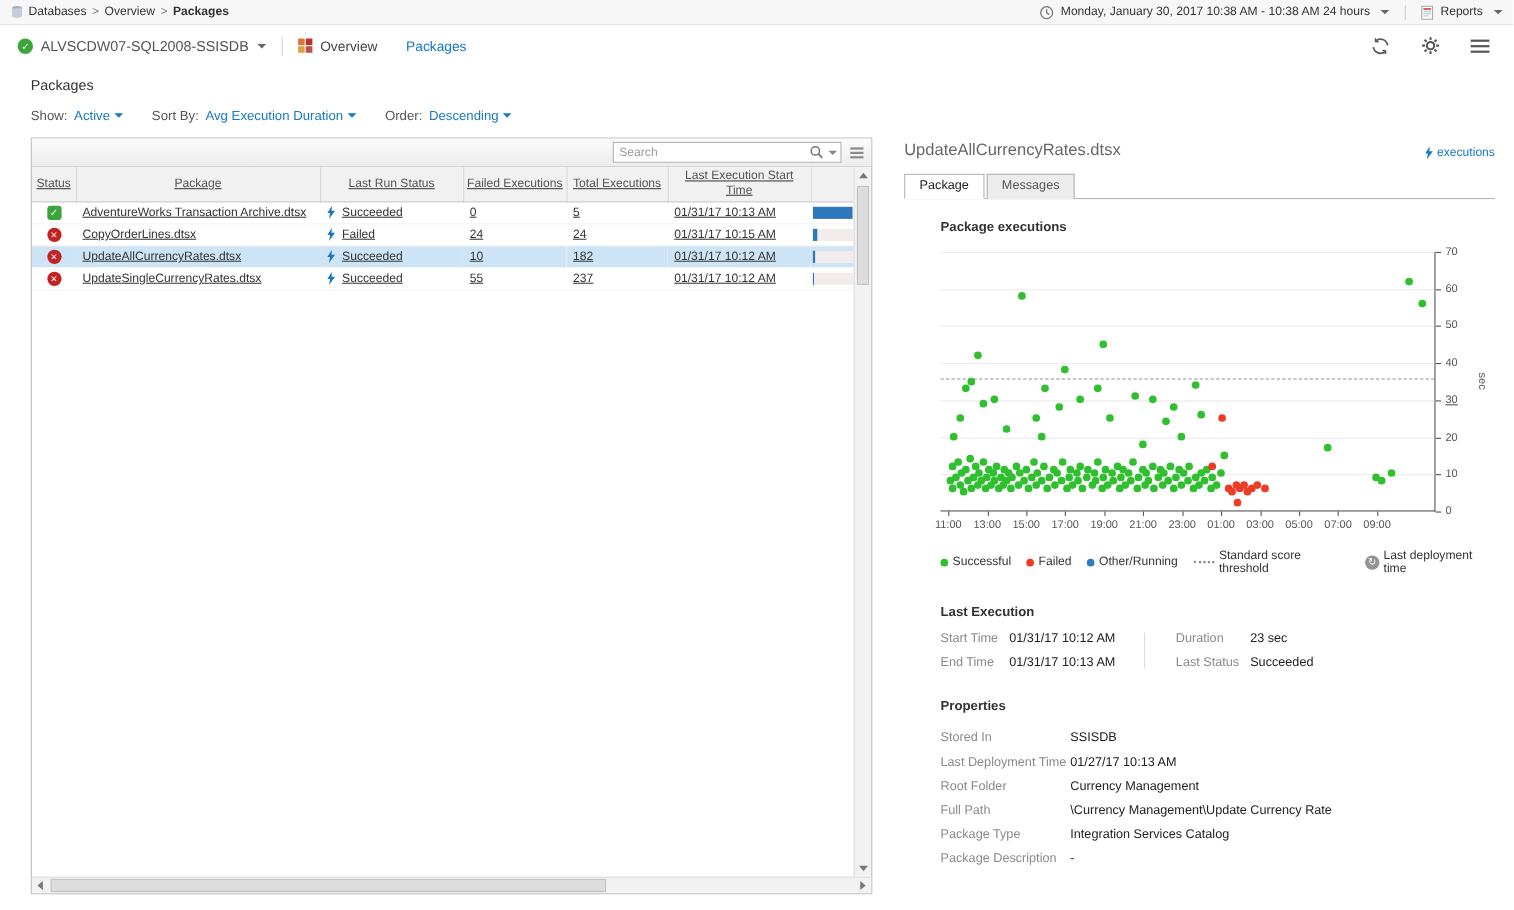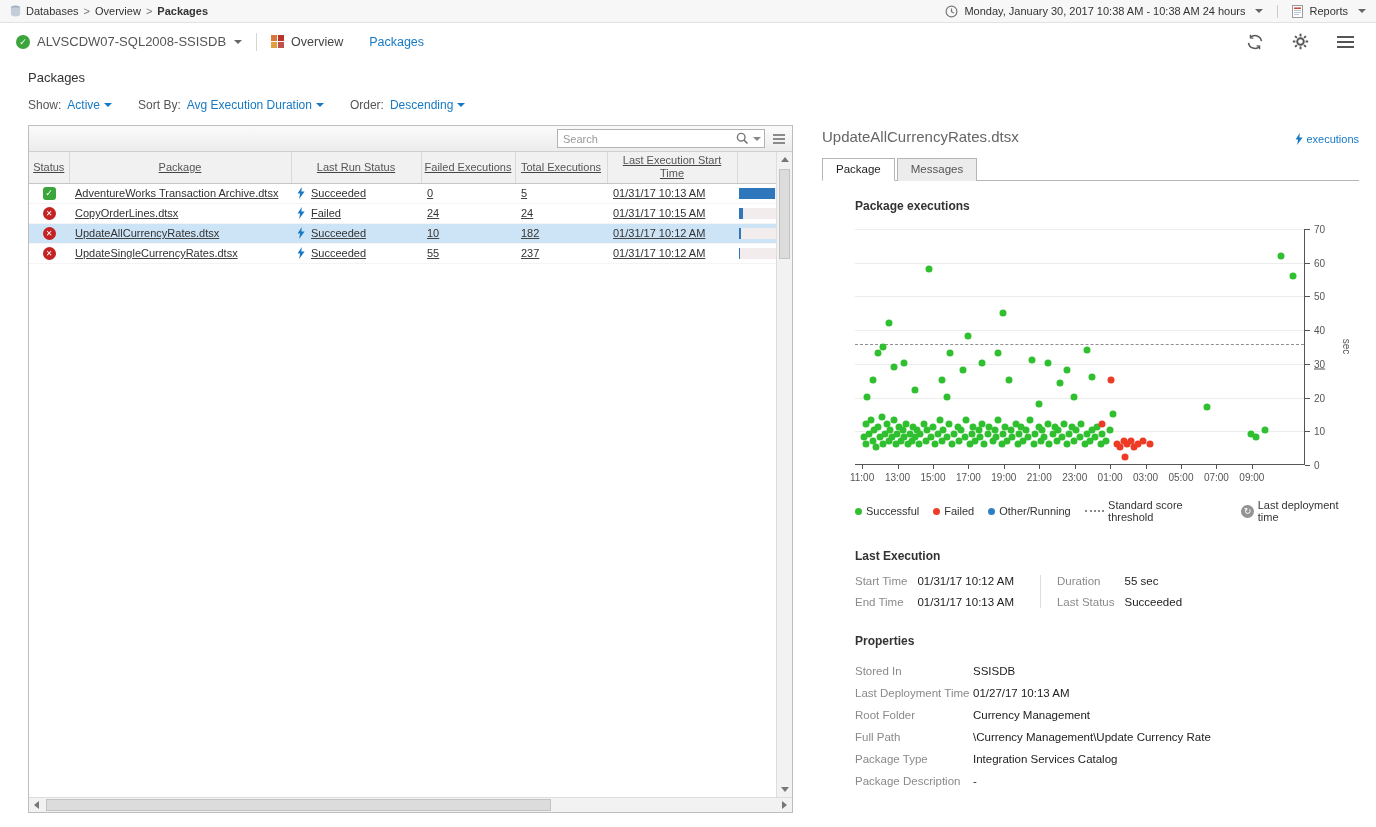--- a/index.html
+++ b/index.html
@@ -122,21 +122,21 @@
   .legend { display: flex; align-items: center; gap: 14px; margin-top: 8px; font-size: 11px; color: #333; }
   .legend-item { display: inline-flex; align-items: center; gap: 4px; }
   .sw-dot { width: 7px; height: 7px; border-radius: 50%; display: inline-block; }
   .sw-dash { width: 20px; height: 0; border-top: 2px dotted #8a8a8a; display: inline-block; }
   .sw-deploy { width: 13px; height: 13px; border-radius: 50%; background: #949494; color: #fff;
     font-size: 9px; line-height: 13px; text-align: center; display: inline-block; }
 
   .le-wrap { display: flex; margin-top: 12px; }
   .le-col { display: grid; grid-template-columns: auto auto; grid-row-gap: 9px; grid-column-gap: 10px;
     font-size: 11.5px; align-content: start; }
-  .le-col.right { border-left: 1px solid #ddd; margin-left: 26px; padding-left: 16px; }
+  .le-col.right { border-left: 1px solid #ddd; margin-left: 26px; padding-left: 28px; }
   .le-label { color: #8a8a8a; }
   .le-value { color: #222; }
 
   .props { margin-top: 12px; font-size: 11.5px; }
   .prop-row { display: flex; height: 22px; align-items: center; }
   .prop-label { width: 118px; color: #8a8a8a; flex: 0 0 auto; }
   .prop-value { color: #222; }
 
   .mt26 { margin-top: 26px; }
   svg { display: block; }
@@ -648,21 +648,21 @@
     <div class="sec-head mt26">Last Execution</div>
     <div class="le-wrap">
       <div class="le-col">
         <span class="le-label">Start Time</span>
         <span class="le-value">01/31/17 10:12 AM</span>
         <span class="le-label">End Time</span>
         <span class="le-value">01/31/17 10:13 AM</span>
       </div>
       <div class="le-col right">
         <span class="le-label">Duration</span>
-        <span class="le-value">55 sec</span>
+        <span class="le-value">23 sec</span>
         <span class="le-label">Last Status</span>
         <span class="le-value">Succeeded</span>
       </div>
     </div>
 
     <div class="sec-head mt26">Properties</div>
     <div class="props">
         <div class="prop-row">
           <span class="prop-label">Stored In</span>
           <span class="prop-value">SSISDB</span>

